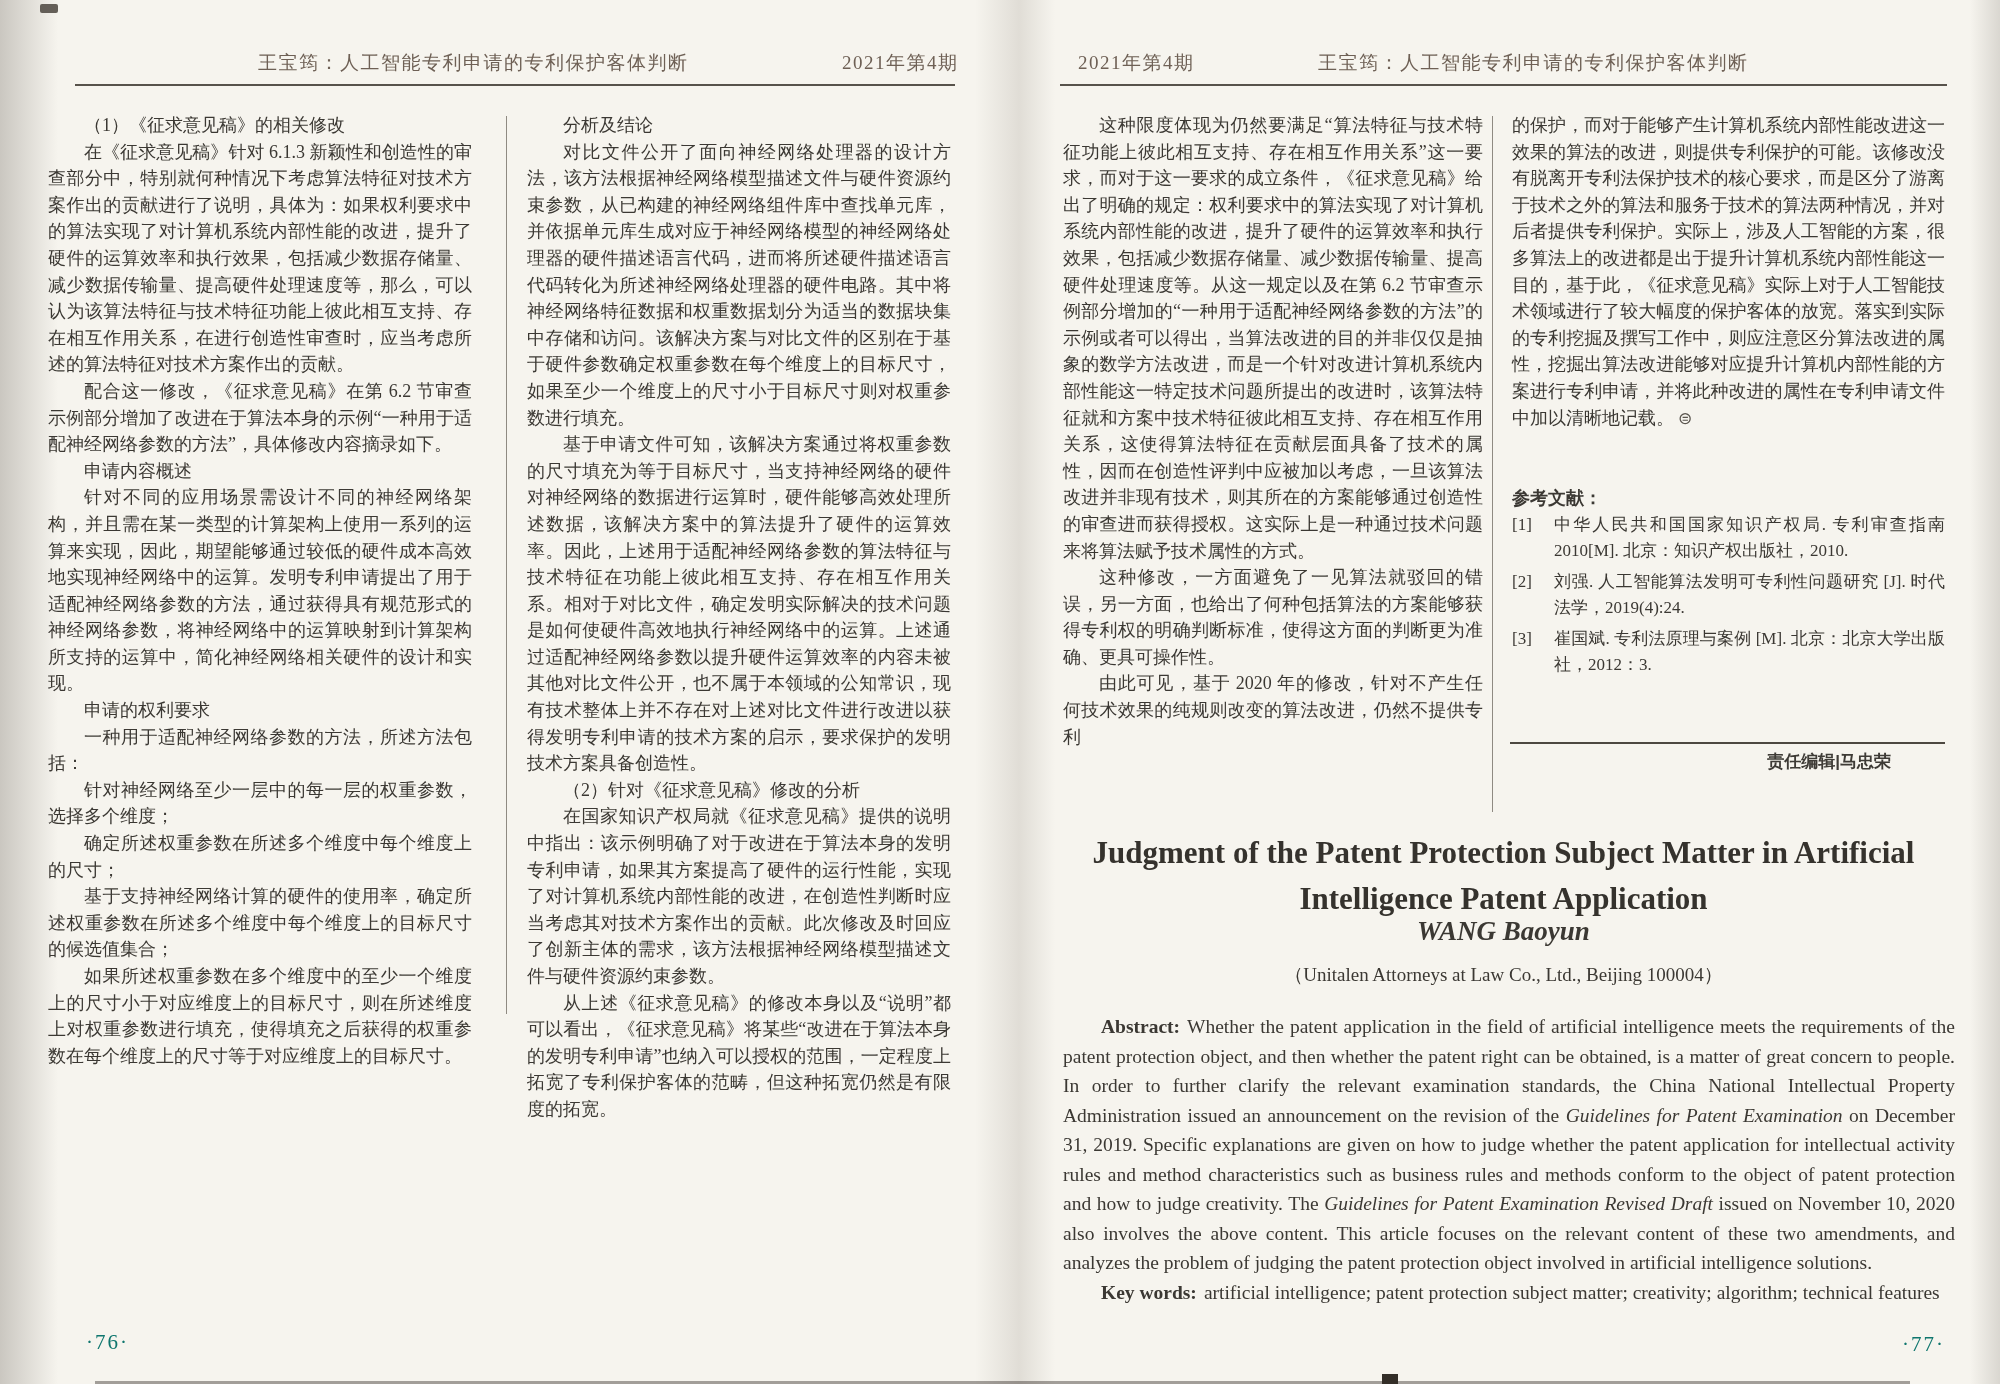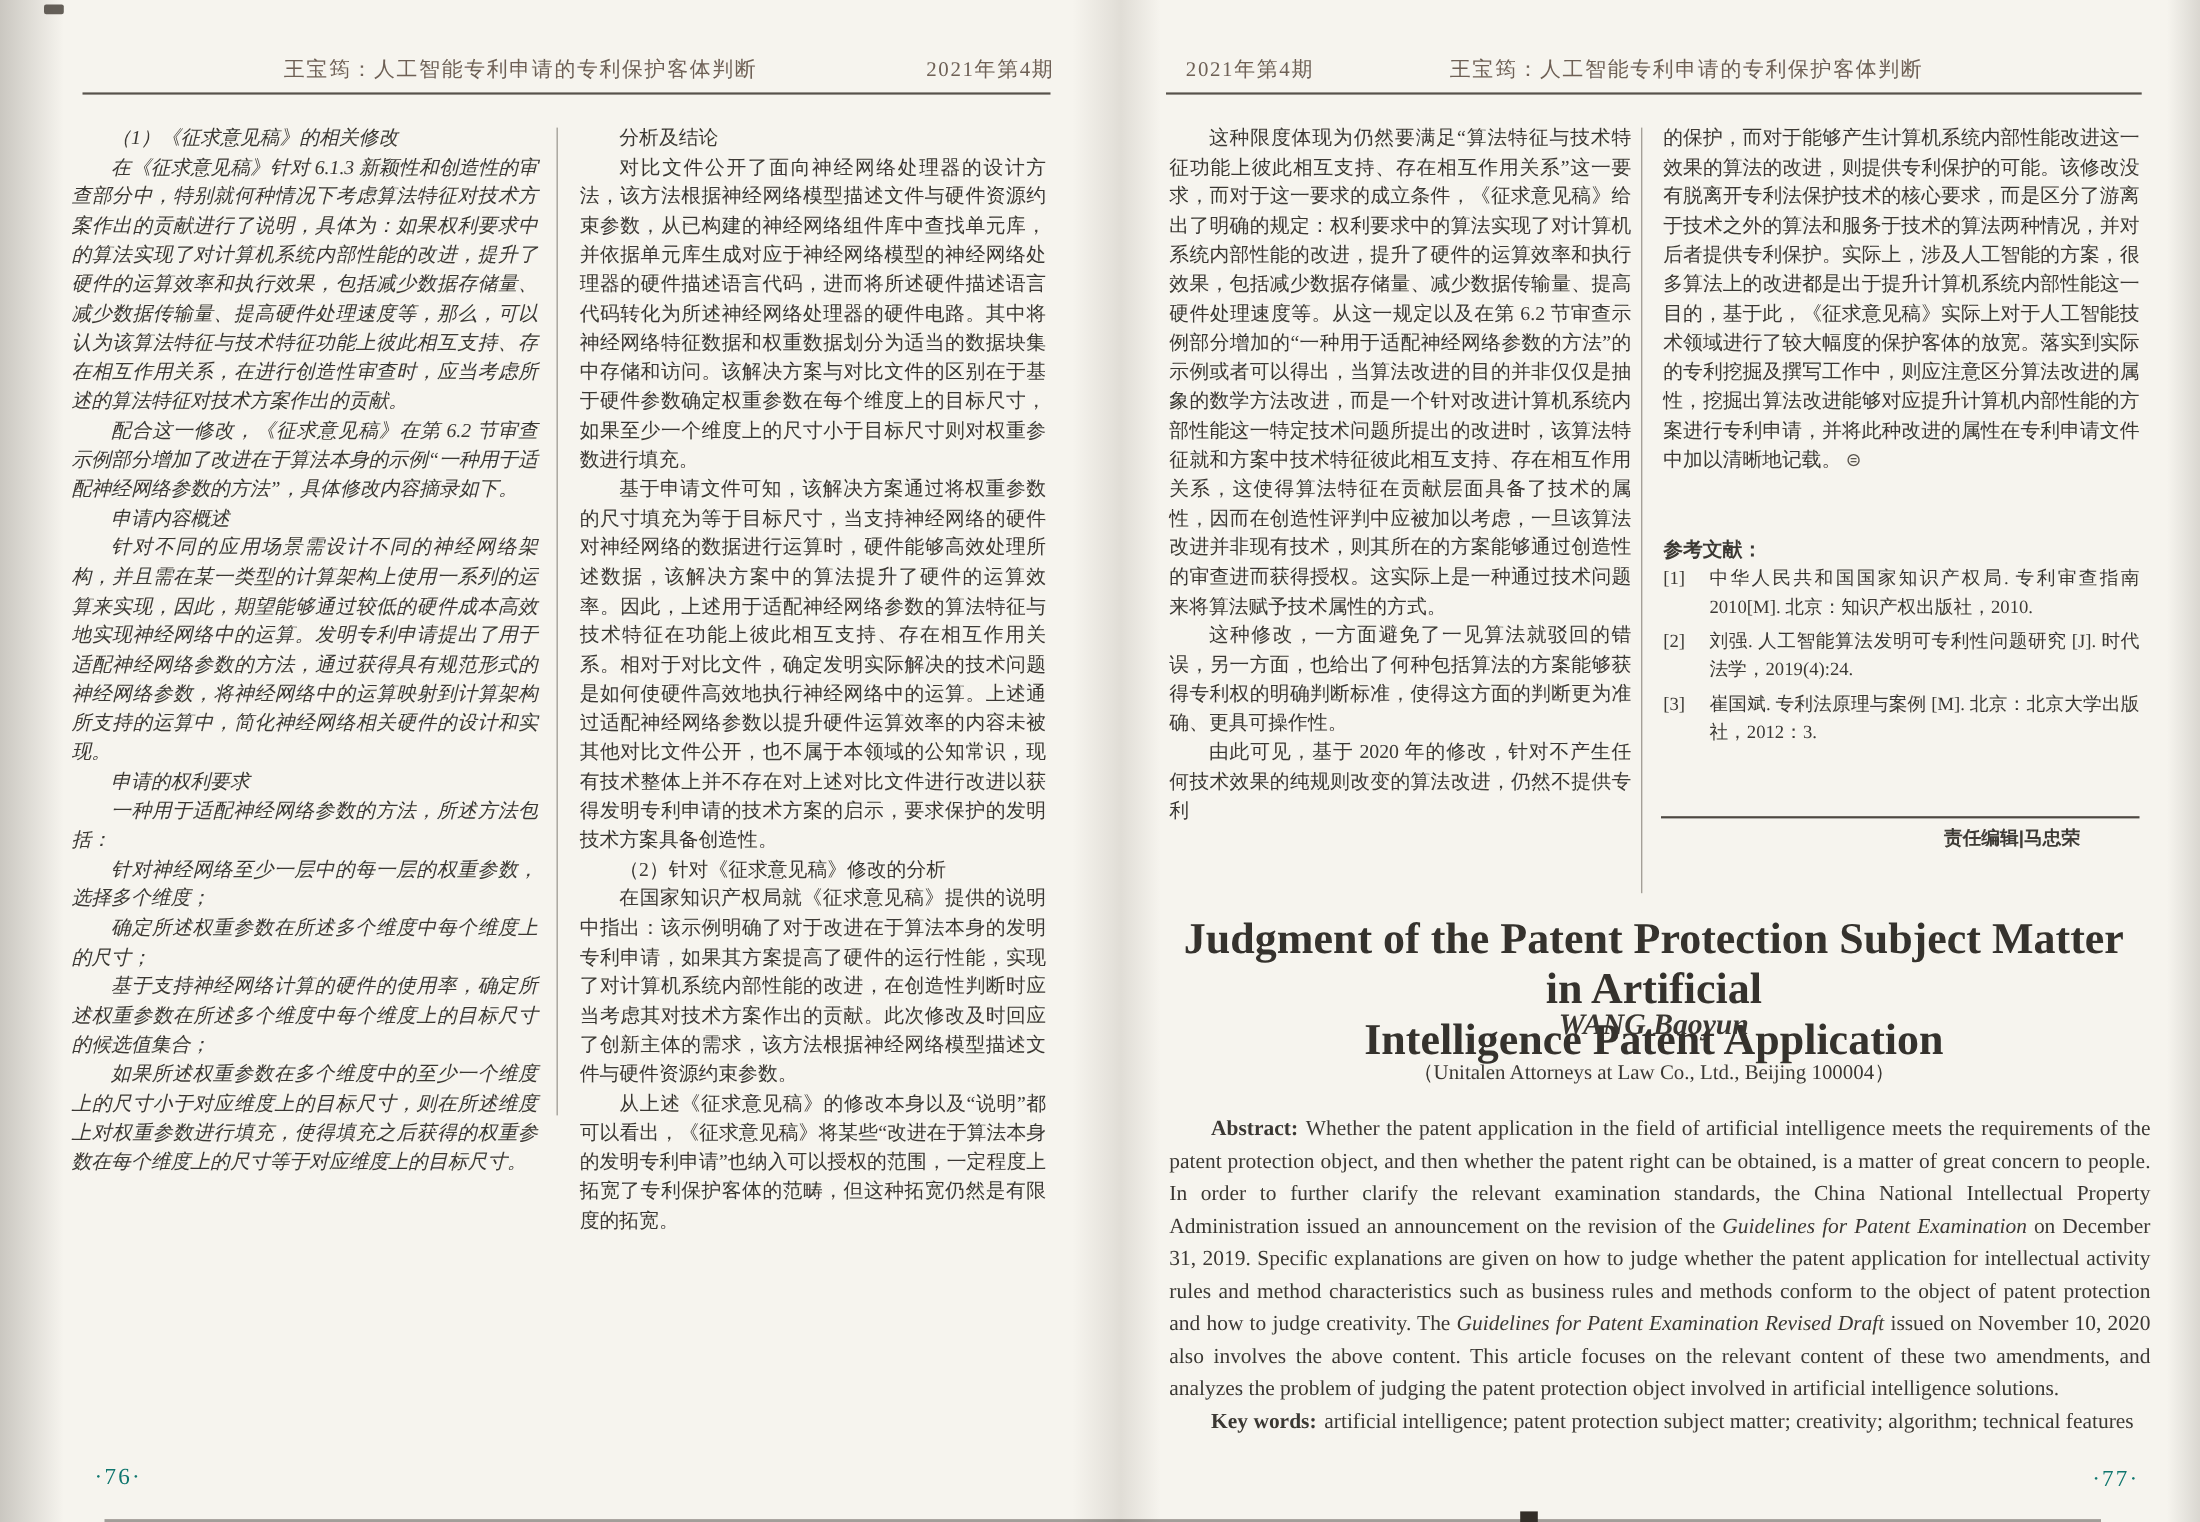--- a/index.html
+++ b/index.html
@@ -41,21 +41,21 @@
   .refs-heading{font-family:"Liberation Sans","DejaVu Sans",sans-serif;font-weight:bold;font-size:18px;margin:0 0 8px 0;}
   .ref{position:relative;padding-left:42px;margin:0 0 4px 0;text-align:justify;}
   .ref .num{position:absolute;left:0;top:0;}
 
   .editor-rule{position:absolute;left:1510px;top:742px;width:435px;height:2px;background:#4d4841;}
   .editor{position:absolute;left:1456px;top:750px;width:435px;text-align:right;
     font-family:"Liberation Sans","DejaVu Sans",sans-serif;font-weight:bold;font-size:17px;color:#3e3b36;}
 
   
   .en-title{position:absolute;left:1060px;top:830px;width:887px;text-align:center;
-    font-weight:bold;font-size:40px;line-height:46px;color:#35322d;}
+    font-weight:bold;font-size:31px;line-height:46px;color:#35322d;}
   .en-author{position:absolute;left:1060px;top:916px;width:887px;text-align:center;
     font-weight:bold;font-style:italic;font-size:27px;}
   .en-affil{position:absolute;left:1060px;top:962px;width:887px;text-align:center;font-size:19px;}
   .en-body{position:absolute;left:1063px;top:1012px;width:892px;font-size:19.5px;line-height:29.5px;text-align:justify;}
   .en-body p{margin:0;text-indent:38px;}
   .abs-label,.kw-label{font-weight:bold;margin-right:7px;}
   .it{font-style:italic;}
 
   .pn{position:absolute;font-size:21px;letter-spacing:2px;color:#0f766e;}
   .pn-left{left:86px;top:1330px;}
@@ -71,21 +71,21 @@
   <div class="gutter"></div>
   <div class="mark-topleft"></div>
   <div class="edge-bottom"></div>
   <div class="mark-bottom"></div>
 
   <div>
     <div class="hdr" style="left:258px;">王宝筠：人工智能专利申请的专利保护客体判断</div>
     <div class="hdr" style="left:842px;">2021年第4期</div>
     <div class="rule rule-left"></div>
 
-    <div class="col" style="left:65px;font-style:italic;">
+    <div class="col" style="left:48px;">
       <p>（1）《征求意见稿》的相关修改</p>
       <p>在《征求意见稿》针对 6.1.3 新颖性和创造性的审查部分中，特别就何种情况下考虑算法特征对技术方案作出的贡献进行了说明，具体为：如果权利要求中的算法实现了对计算机系统内部性能的改进，提升了硬件的运算效率和执行效果，包括减少数据存储量、减少数据传输量、提高硬件处理速度等，那么，可以认为该算法特征与技术特征功能上彼此相互支持、存在相互作用关系，在进行创造性审查时，应当考虑所述的算法特征对技术方案作出的贡献。</p>
       <p>配合这一修改，《征求意见稿》在第 6.2 节审查示例部分增加了改进在于算法本身的示例“一种用于适配神经网络参数的方法”，具体修改内容摘录如下。</p>
       <p>申请内容概述</p>
       <p>针对不同的应用场景需设计不同的神经网络架构，并且需在某一类型的计算架构上使用一系列的运算来实现，因此，期望能够通过较低的硬件成本高效地实现神经网络中的运算。发明专利申请提出了用于适配神经网络参数的方法，通过获得具有规范形式的神经网络参数，将神经网络中的运算映射到计算架构所支持的运算中，简化神经网络相关硬件的设计和实现。</p>
       <p>申请的权利要求</p>
       <p>一种用于适配神经网络参数的方法，所述方法包括：</p>
       <p>针对神经网络至少一层中的每一层的权重参数，选择多个维度；</p>
       <p>确定所述权重参数在所述多个维度中每个维度上的尺寸；</p>
       <p>基于支持神经网络计算的硬件的使用率，确定所述权重参数在所述多个维度中每个维度上的目标尺寸的候选值集合；</p>

